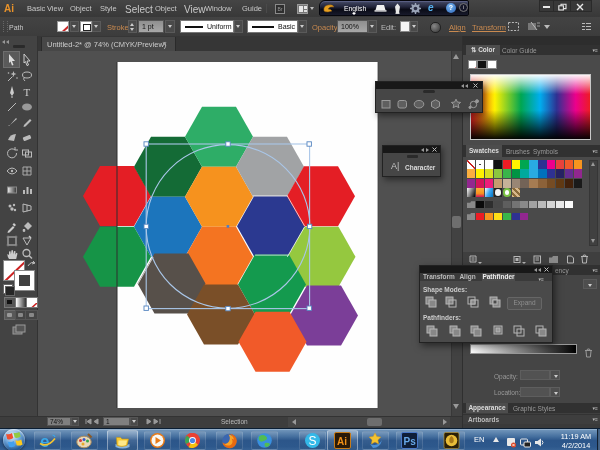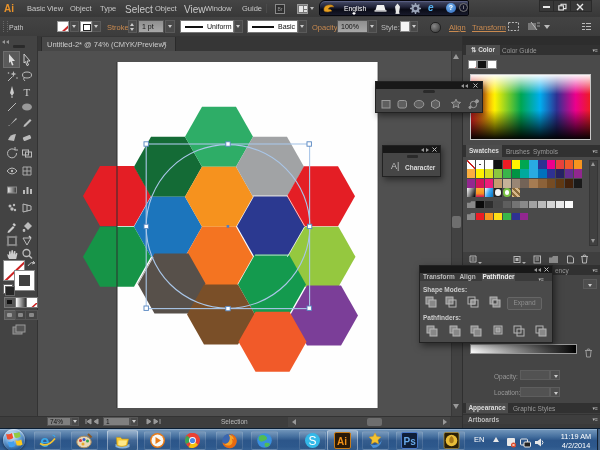--- a/index.html
+++ b/index.html
@@ -11,21 +11,21 @@
 </head>
 <body>
 <div id="screen">
 
   <div class="abs" style="left:0;top:0;width:600px;height:17px;background:linear-gradient(#454545,#383838);border-bottom:1px solid #2a2a2a;"></div>
   <div class="abs" style="left:4px;top:3px;font-size:10px;font-weight:bold;color:#e8922a;">Ai</div>
   <div class="abs txt" id="menus" style="left:0;top:5px;width:600px;">
       <div class="abs" style="left: 27px; top: 0px; font-size: 7.5px;">Basic</div>
       <div class="abs" style="left: 47px; top: 0px; font-size: 7.5px;">View</div>
       <div class="abs" style="left: 70px; top: 0px; font-size: 7.5px;">Object</div>
-      <div class="abs" style="left: 100px; top: 0px; font-size: 7.5px;">Type</div>
+      <div class="abs" style="left: 100px; top: 0px; font-size: 7.5px;">Style</div>
       <div class="abs" style="left: 125px; top: 0px; font-size: 10px;">Select</div>
       <div class="abs" style="left: 155px; top: 0px; font-size: 7.5px;">Object</div>
       <div class="abs" style="left: 184px; top: 0px; font-size: 10px;">View</div>
       <div class="abs" style="left: 205px; top: 0px; font-size: 7.5px;">Window</div>
       <div class="abs" style="left: 242px; top: 0px; font-size: 7.5px;">Guide</div>
     </div>
 
   <div class="abs" style="left:266px;top:4px;width:1px;height:9px;background:#4a4a4a;"></div>
   <div class="abs" style="left:275px;top:4px;width:10px;height:10px;background:#2e2e2e;border:1px solid #8a8a8a;box-sizing:border-box;color:#999;font-size:5px;line-height:9px;text-align:center;">Br</div>
   <div class="abs" style="left:297px;top:4px;width:11px;height:10px;background:#777;border:1px solid #999;box-sizing:border-box;">
@@ -113,21 +113,21 @@
   <div class="abs" style="left:247px;top:20px;width:51px;height:13px;background:#fff;border:1px solid #777;box-sizing:border-box;"></div>
   <div class="abs" style="left:252px;top:26px;width:22px;height:2px;background:#111;"></div>
   <div class="abs" style="left:278px;top:23px;font-size:7px;color:#111;">Basic</div>
   <div class="abs" style="left:298px;top:20px;width:9px;height:13px;background:#4a4a4a;border:1px solid #5a5a5a;box-sizing:border-box;"></div>
   <div class="abs" style="left:300px;top:25px;width:0;height:0;border-left:2.5px solid transparent;border-right:2.5px solid transparent;border-top:3.5px solid #ccc;"></div>
 
   <div class="abs" style="left:312px;top:23px;font-size:7.5px;color:#c98a50;">Opacity:</div>
   <div class="abs" style="left:337px;top:20px;width:31px;height:13px;background:linear-gradient(#8f8f8f,#a8a8a8);border:1px solid #555;box-sizing:border-box;color:#111;font-size:7px;line-height:12px;padding-left:3px;">100%</div>
   <div class="abs" style="left:368px;top:20px;width:9px;height:13px;background:#4a4a4a;border:1px solid #5a5a5a;box-sizing:border-box;"></div>
   <div class="abs" style="left:370px;top:25px;width:0;height:0;border-left:2.5px solid transparent;border-right:2.5px solid transparent;border-top:3.5px solid #ccc;"></div>
-  <div class="abs" style="left:381px;top:23px;font-size:7.5px;color:#bbb;">Style:</div>
+  <div class="abs" style="left:381px;top:23px;font-size:7.5px;color:#bbb;">Edit:</div>
   <div class="abs" style="left:400px;top:21px;width:10px;height:11px;background:#f4f4f4;border:1px solid #888;box-sizing:border-box;"></div>
   <div class="abs" style="left:410px;top:21px;width:8px;height:11px;background:#4a4a4a;border:1px solid #5a5a5a;box-sizing:border-box;"></div>
   <div class="abs" style="left:411.5px;top:25px;width:0;height:0;border-left:2.5px solid transparent;border-right:2.5px solid transparent;border-top:3px solid #ccc;"></div>
   <div class="abs" style="left:430px;top:22px;width:9px;height:9px;border-radius:5px;background:radial-gradient(circle at 35% 35%,#888,#333);border:1px solid #222;"></div>
   <div class="abs" style="left:449px;top:23px;font-size:7.5px;color:#c98a50;text-decoration:underline;">Align</div>
   <div class="abs" style="left:472px;top:23px;font-size:7.5px;color:#c98a50;text-decoration:underline;">Transform</div>
   <svg class="abs" style="left:507px;top:21px;" width="13" height="11">
       <rect x="1.5" y="1.5" width="10" height="8" fill="none" stroke="#bbb" stroke-width="1" stroke-dasharray="2,1.4"></rect>
     </svg>
   <svg class="abs" style="left:527px;top:21px;" width="14" height="11">

